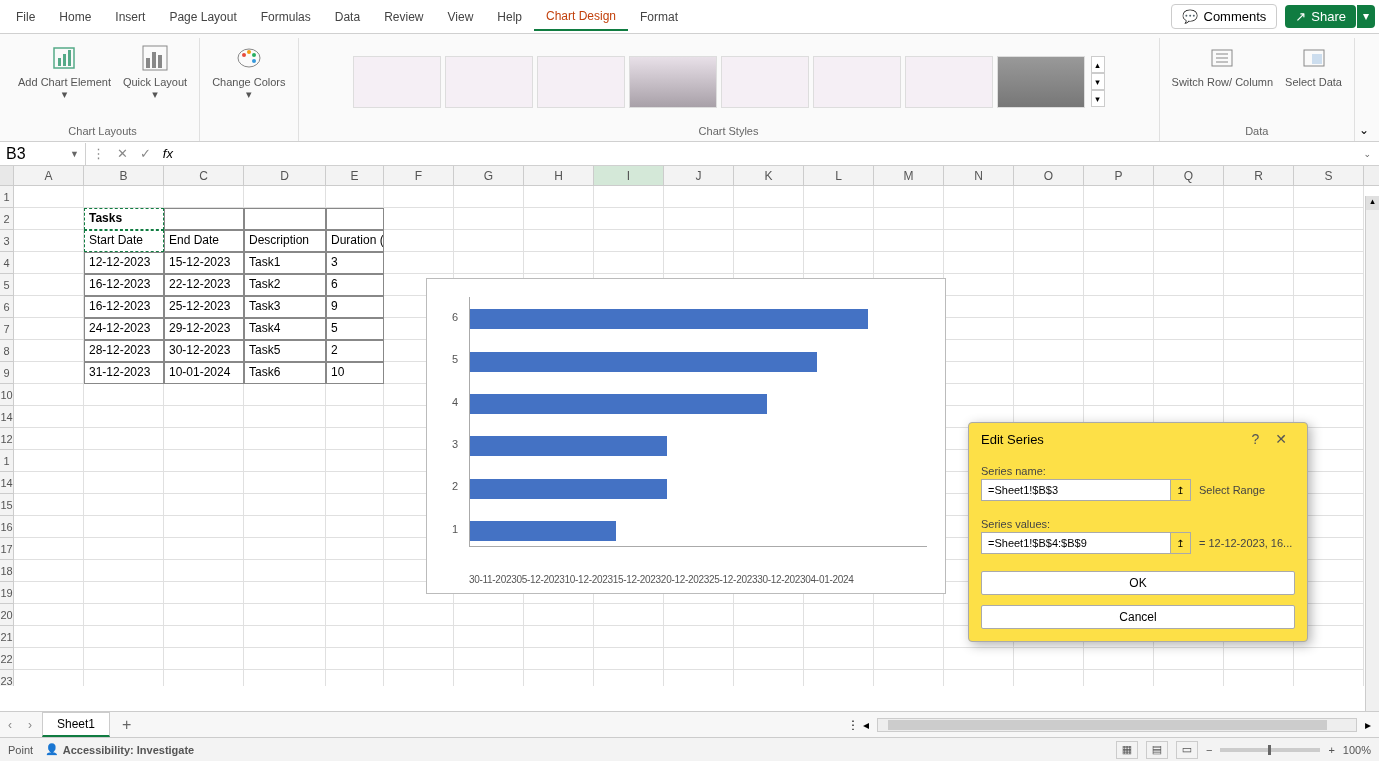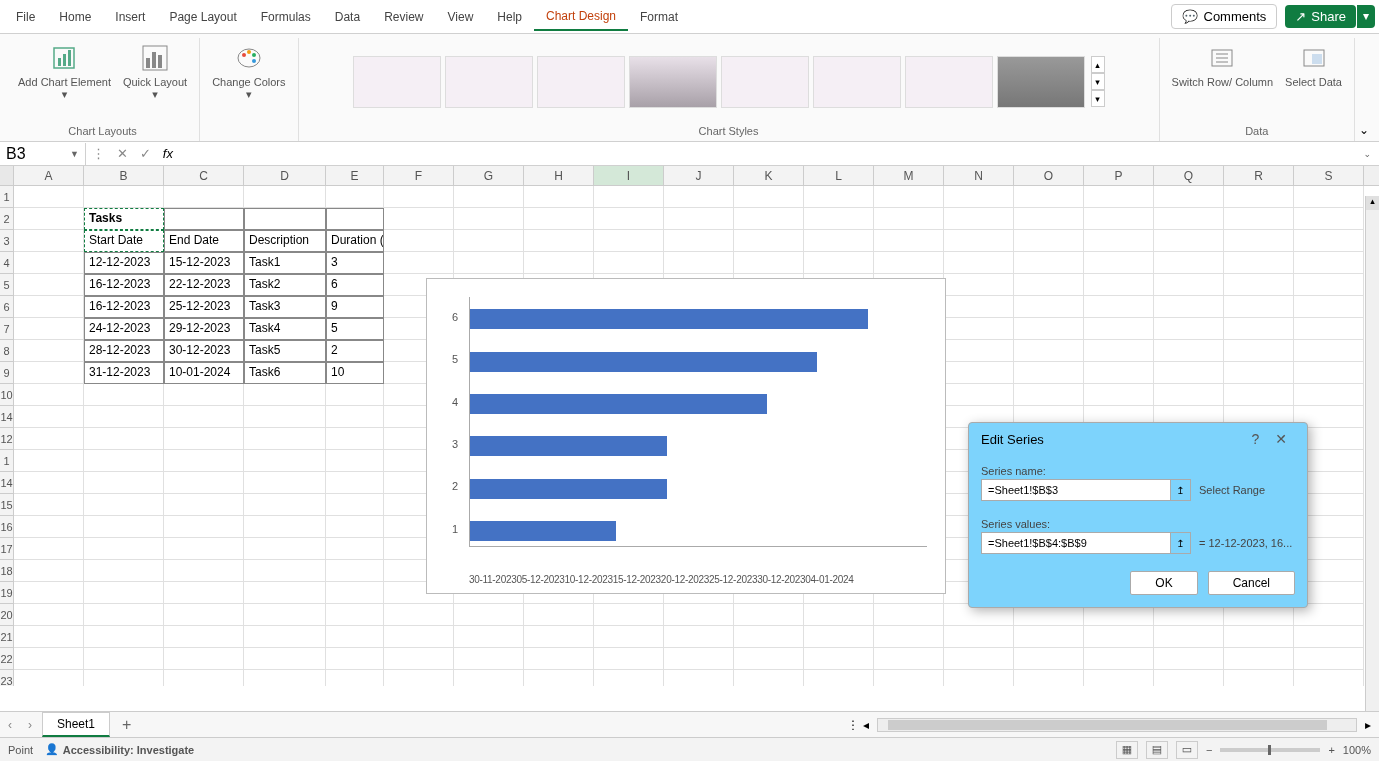--- a/index.html
+++ b/index.html
@@ -61,32 +61,32 @@
 
 
 .chart-obj { position: absolute; left: 426px; top: 112px; width: 520px; height: 316px; background: #fff; border: 1px solid #bbb; }
 .chart-inner { position: relative; width: 100%; height: 100%; padding: 18px 18px 30px 42px; }
 .chart-plot { position: relative; width: 100%; height: 250px; border-left: 1px solid #aaa; border-bottom: 1px solid #aaa; }
 .bar { position: absolute; height: 20px; background: #4472c4; left: 0; }
 .y-label { position: absolute; left: -18px; font-size: 11px; color: #555; transform: translateY(-50%); }
 .x-labels { position: absolute; bottom: 8px; left: 42px; right: 18px; font-size: 10px; color: #555; white-space: nowrap; letter-spacing: -0.3px; }
 
 
-.dialog { position: absolute; left: 968px; top: 256px; width: 340px; background: #7dd3fc; border: 1px solid #aaa; box-shadow: 3px 3px 12px rgba(0,0,0,0.3); border-radius: 4px; }
+.dialog { position: absolute; left: 968px; top: 256px; width: 340px; background: #fde047; border: 1px solid #aaa; box-shadow: 3px 3px 12px rgba(0,0,0,0.3); border-radius: 4px; }
 .dialog-title { display: flex; align-items: center; padding: 8px 12px; font-size: 13px; }
 .dialog-title .t { flex: 1; }
 .dialog-close, .dialog-help { padding: 0 8px; cursor: pointer; font-size: 14px; color: #555; }
 .dialog-body { padding: 6px 12px 12px 12px; }
 .dlg-label { font-size: 11px; color: #444; margin: 4px 0 2px 0; }
 .dlg-row { display: flex; align-items: center; gap: 8px; margin-bottom: 17px; }
 .dlg-input { flex: 1; display: flex; border: 1px solid #aaa; height: 22px; }
 .dlg-input input { flex: 1; border: none; padding: 2px 6px; font-size: 11px; }
 .dlg-collapse { width: 20px; border-left: 1px solid #aaa; display: flex; align-items: center; justify-content: center; font-size: 10px; cursor: pointer; }
 .dlg-hint { font-size: 11px; color: #444; width: 96px; white-space: nowrap; overflow: hidden; }
-.dlg-buttons { display: flex; justify-content: flex-end; gap: 10px; margin-top: 10px; }
+.dlg-buttons { display: flex; justify-content: flex-end; gap: 10px; margin-top: 10px; flex-direction: column; }
 .dlg-btn { border: 1px solid #aaa; padding: 4px 24px; font-size: 12px; cursor: pointer; background: #fff; border-radius: 2px; }
 
 
 .sheet-tabs { position: absolute; bottom: 24px; left: 0; right: 0; height: 26px; display: flex; align-items: center; border-top: 1px solid #ccc; background: #f7f7f7; }
 .sheet-nav { padding: 0 8px; color: #888; cursor: pointer; }
 .sheet-tab { padding: 4px 14px; background: #fff; border: 1px solid #ccc; border-bottom: 2px solid #107c41; font-size: 12px; margin: 0 2px; cursor: pointer; }
 .sheet-add { padding: 0 10px; font-size: 16px; color: #666; cursor: pointer; }
 .sheet-scroll { flex: 1; display: flex; justify-content: flex-end; align-items: center; padding: 0 8px; gap: 4px; }
 .hscroll-track { flex: 1; height: 14px; background: #eee; border: 1px solid #ccc; position: relative; margin: 0 4px; max-width: 480px; }
 .hscroll-thumb { position: absolute; left: 2%; width: 92%; top: 1px; bottom: 1px; background: #ccc; }

